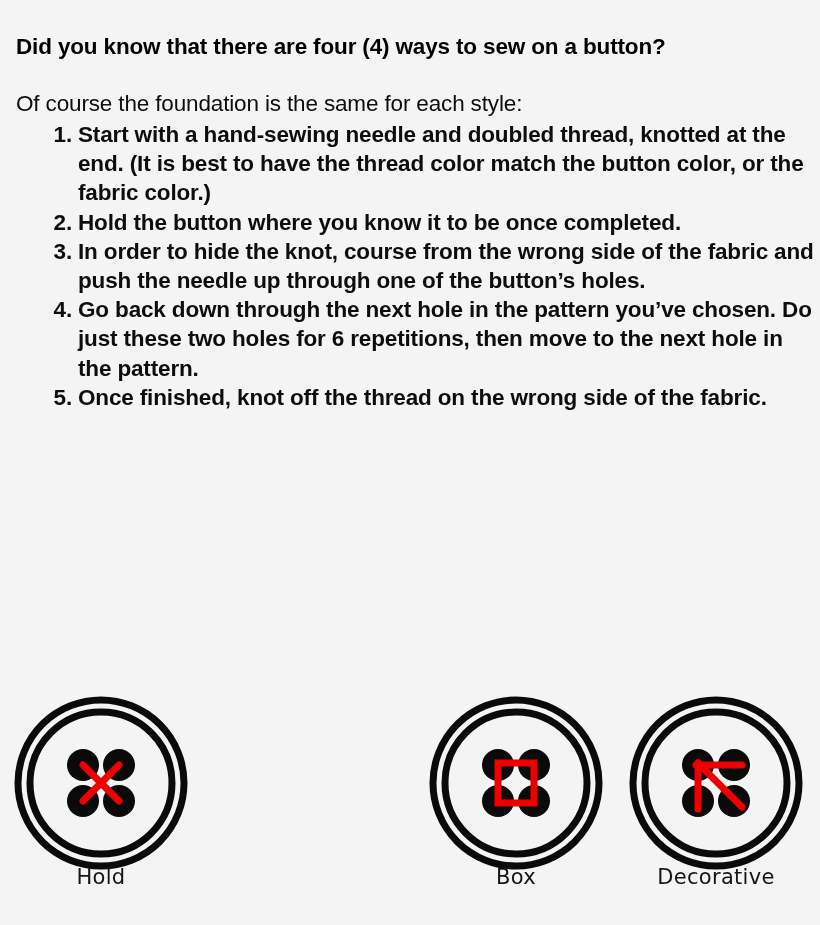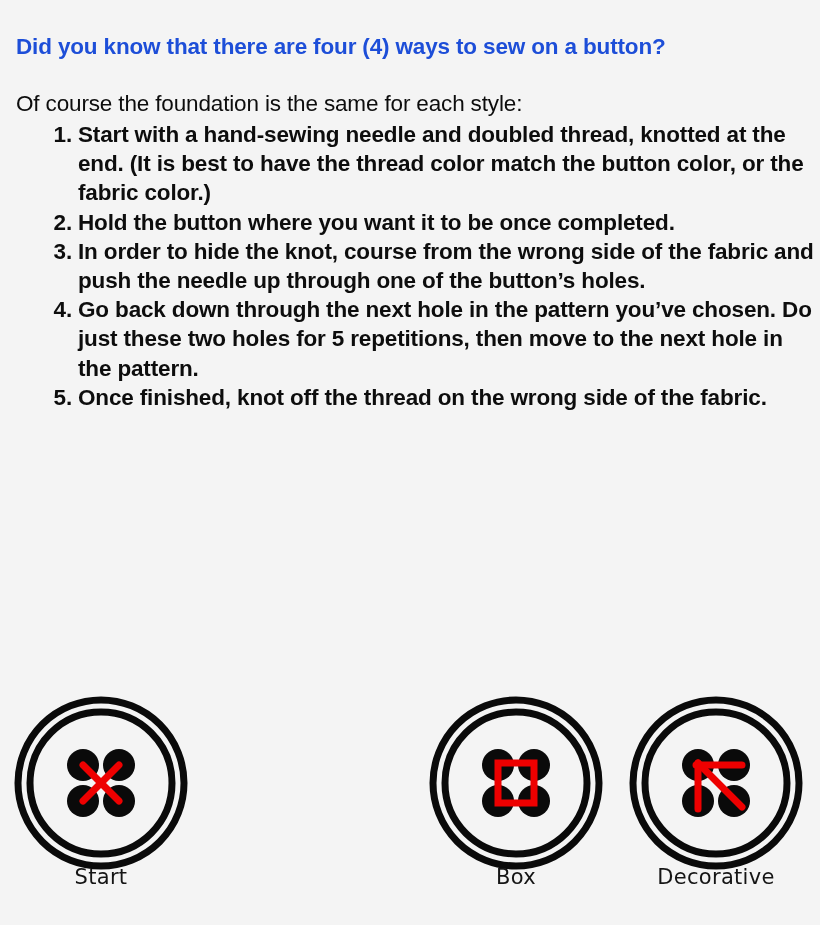--- a/index.html
+++ b/index.html
@@ -24,21 +24,21 @@
   }
 
   .headline {
     position: absolute;
     left: 16px;
     top: 34px;
     font-size: 22.5px;
     font-weight: bold;
     letter-spacing: -0.15px;
     white-space: nowrap;
-    color: #1d4ed8;
+    color: #000000;
   }
 
   .lead {
     position: absolute;
     left: 16px;
     top: 91px;
     font-size: 22.5px;
     font-weight: normal;
     letter-spacing: -0.15px;
     white-space: nowrap;
@@ -127,29 +127,29 @@
 
   <div class="lead">Of course the foundation is the same for each style:</div>
 
   <div class="steps">
     <div class="step">
       <span class="step-num">1.</span>
       <span class="step-text">Start with a hand-sewing needle and doubled thread, knotted at the end.  (It is best to have the thread color match the button color, or the fabric color.)</span>
     </div>
     <div class="step">
       <span class="step-num">2.</span>
-      <span class="step-text">Hold the button where you want it to be once completed.</span>
+      <span class="step-text">Hold the button where you know it to be once completed.</span>
     </div>
     <div class="step">
       <span class="step-num">3.</span>
       <span class="step-text">In order to hide the knot, course from the wrong side of the fabric and push the needle up through one of the button’s holes.</span>
     </div>
     <div class="step">
       <span class="step-num">4.</span>
-      <span class="step-text">Go back down through the next hole in the pattern you’ve chosen.  Do just these two holes for 5 repetitions, then move to the next hole in the pattern.</span>
+      <span class="step-text">Go back down through the next hole in the pattern you’ve chosen.  Do just these two holes for 6 repetitions, then move to the next hole in the pattern.</span>
     </div>
     <div class="step">
       <span class="step-num">5.</span>
       <span class="step-text">Once finished, knot off the thread on the wrong side of the fabric.</span>
     </div>
   </div>
 
   <div class="buttons-row">
 
     <div class="button-fig" id="fig-0">
@@ -158,21 +158,21 @@
           <circle cx="90" cy="90" r="83" fill="none" stroke="#0a0a0a" stroke-width="7"></circle>
           <circle cx="90" cy="90" r="71" fill="none" stroke="#0a0a0a" stroke-width="7"></circle>
           <circle cx="72" cy="72" r="16" fill="#0a0a0a"></circle>
           <circle cx="108" cy="72" r="16" fill="#0a0a0a"></circle>
           <circle cx="72" cy="108" r="16" fill="#0a0a0a"></circle>
           <circle cx="108" cy="108" r="16" fill="#0a0a0a"></circle>
           <line x1="72" y1="72" x2="108" y2="108" stroke="#ee0000" stroke-width="7" stroke-linecap="round"></line>
           <line x1="108" y1="72" x2="72" y2="108" stroke="#ee0000" stroke-width="7" stroke-linecap="round"></line>
         </svg>
       </span>
-      <span class="button-label">Start</span>
+      <span class="button-label">Hold</span>
     </div>
 
 
     <div class="button-fig" id="fig-2">
       <span class="svg-wrap">
         <svg viewBox="0 0 180 180" width="180" height="180" xmlns="http://www.w3.org/2000/svg">
           <circle cx="90" cy="90" r="83" fill="none" stroke="#0a0a0a" stroke-width="7"></circle>
           <circle cx="90" cy="90" r="71" fill="none" stroke="#0a0a0a" stroke-width="7"></circle>
           <circle cx="72" cy="72" r="16" fill="#0a0a0a"></circle>
           <circle cx="108" cy="72" r="16" fill="#0a0a0a"></circle>

